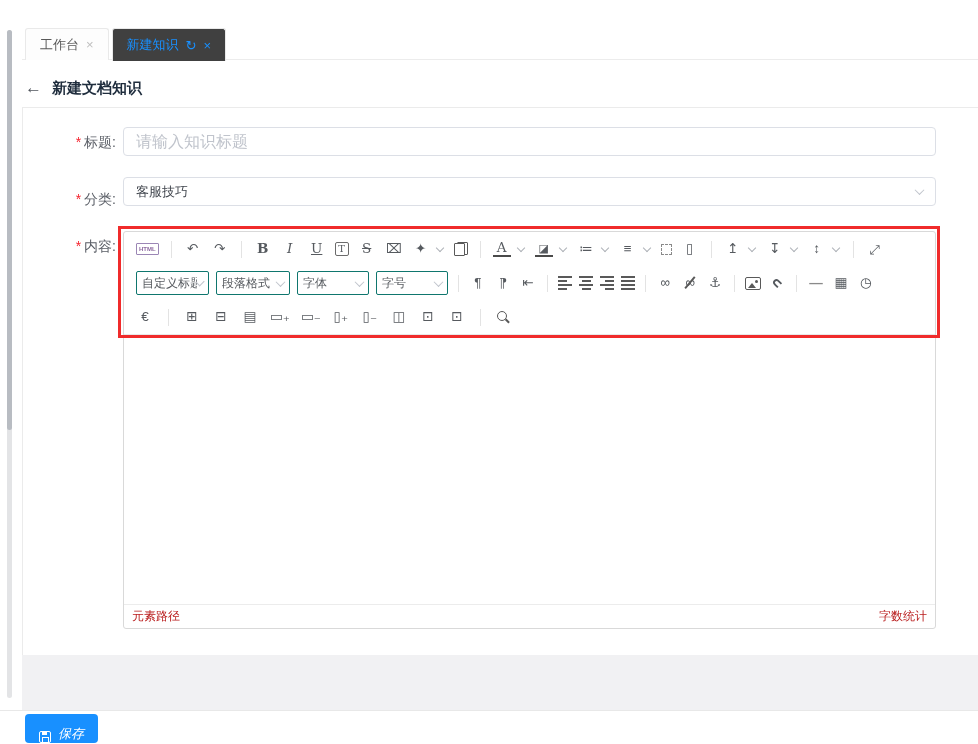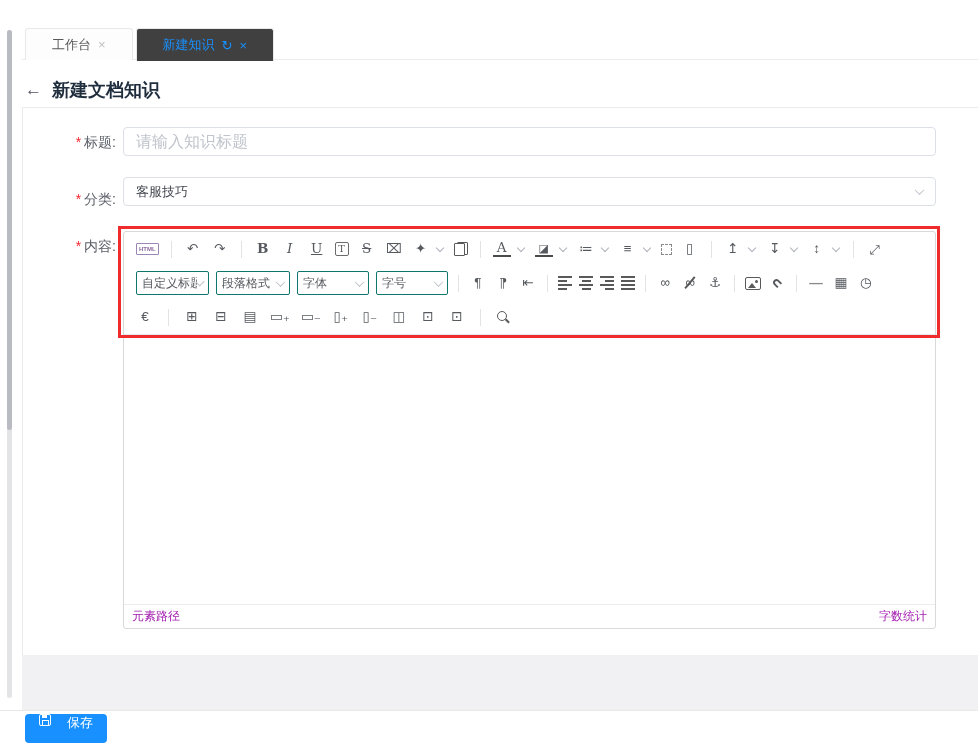--- a/index.html
+++ b/index.html
@@ -8,32 +8,32 @@
 
   
   .left-scrollbar { position:absolute; left:7px; top:30px; width:5px; height:668px;
     background:#e3e4e6; border-radius:3px; }
   .left-scrollbar .thumb { position:absolute; left:0; top:0; width:5px; height:400px;
     background:#b8bcc2; border-radius:3px; }
 
   
   .tabbar { position:absolute; left:25px; top:28px; display:flex; gap:3px; height:32px; z-index:2; }
   .tabbar-line { position:absolute; left:22px; right:0; top:59px; height:1px; background:#ececec; z-index:1; }
-  .tab { display:inline-flex; align-items:center; gap:7px; padding:0 26px; height:32px;
+  .tab { display:inline-flex; align-items:center; gap:7px; padding:0 14px; height:32px;
     border:1px solid #e9e9e9; border-bottom:none; border-radius:3px 3px 0 0;
     background:#fdfdfd; color:#595959; font-size:13px; cursor:pointer; }
   .tab.active { background:#404040; color:#1890ff; height:33px; z-index:3; }
   .tab .x { font-size:13px; color:#bfbfbf; }
   .tab.active .x, .tab.active .refresh { color:#1890ff; }
   .tab .refresh { font-size:13px; }
 
   
   .page-header { position:absolute; left:25px; top:78px; display:flex; align-items:center; gap:10px; }
   .back-arrow { font-size:17px; color:#50555c; cursor:pointer; }
-  .page-title { font-size:18px; font-weight:bold; color:#1f2d3d; }
+  .page-title { font-size:15px; font-weight:bold; color:#1f2d3d; }
 
   
   .card { position:absolute; left:22px; top:107px; width:956px; height:652px;
     background:#fff; border-top:1px solid #ebebeb; border-left:1px solid #ebebeb; }
   .gray-strip { position:absolute; left:22px; top:655px; width:956px; height:55px; background:#f1f1f3; }
 
   .form-label { position:absolute; left:0; width:93px; text-align:right; font-size:14px; color:#5a5e66; }
   .req { color:#f5222d; margin-right:3px; }
 
   .field-title { position:absolute; left:100px; top:19px; width:813px; height:29px; }
@@ -113,32 +113,32 @@
   [data-name="search-replace-icon"]::before { content:""; position:absolute; left:2px; top:1px;
     width:8px; height:8px; border:1.5px solid #595959; border-radius:50%; }
   [data-name="search-replace-icon"]::after { content:""; position:absolute; left:10px; top:10px;
     width:5px; height:1.6px; background:#595959; transform:rotate(45deg); }
   [data-name="fullscreen-icon"] { font-size:13px; }
   [data-name="horizontal-rule-icon"] { font-weight:bold; color:#8a8a8a; }
 
   .editor-content { height:268px; }
   .editor-statusbar { position:absolute; left:0; right:0; bottom:0; height:24px;
     border-top:1px solid #ececec; display:flex; align-items:center; justify-content:space-between;
-    padding:0 8px; font-size:12px; color:#a21caf; }
+    padding:0 8px; font-size:12px; color:#b91c1c; }
 
   
   .highlight-box { position:absolute; left:118px; top:226px; width:822px; height:112px;
     border:3px solid #f02b2b; z-index:5; pointer-events:none; }
 
   
   .footer-line { position:absolute; left:0; top:710px; width:978px; height:1px; background:#e8e8e8; }
   .footer { position:absolute; left:0; top:711px; width:978px; height:33px; background:#fff; }
   .save-button { position:absolute; left:25px; top:714px; height:29px; padding:0 14px;
     background:#1890ff; color:#fff; border:none; border-radius:4px; font-size:13px;
-    display:inline-flex; align-items:flex-start; gap:16px; cursor:pointer; font-family:inherit; }
+    display:inline-flex; align-items:flex-end; gap:7px; cursor:pointer; font-family:inherit;font-style:italic; }
   .save-glyph { position:relative; width:12px; height:12px; border:1.4px solid #fff; border-radius:2px; }
   .save-glyph::before { content:""; position:absolute; left:2px; top:-1px; width:5px; height:4px; background:#fff; }
   .save-glyph::after { content:""; position:absolute; left:2px; bottom:0; width:5px; height:4px;
     border:1px solid #fff; border-bottom:none; }
 </style>
 </head>
 <body>
 
 <div class="left-scrollbar" data-name="left-scrollbar">
   <div class="thumb" data-name="scrollbar-thumb"></div>

